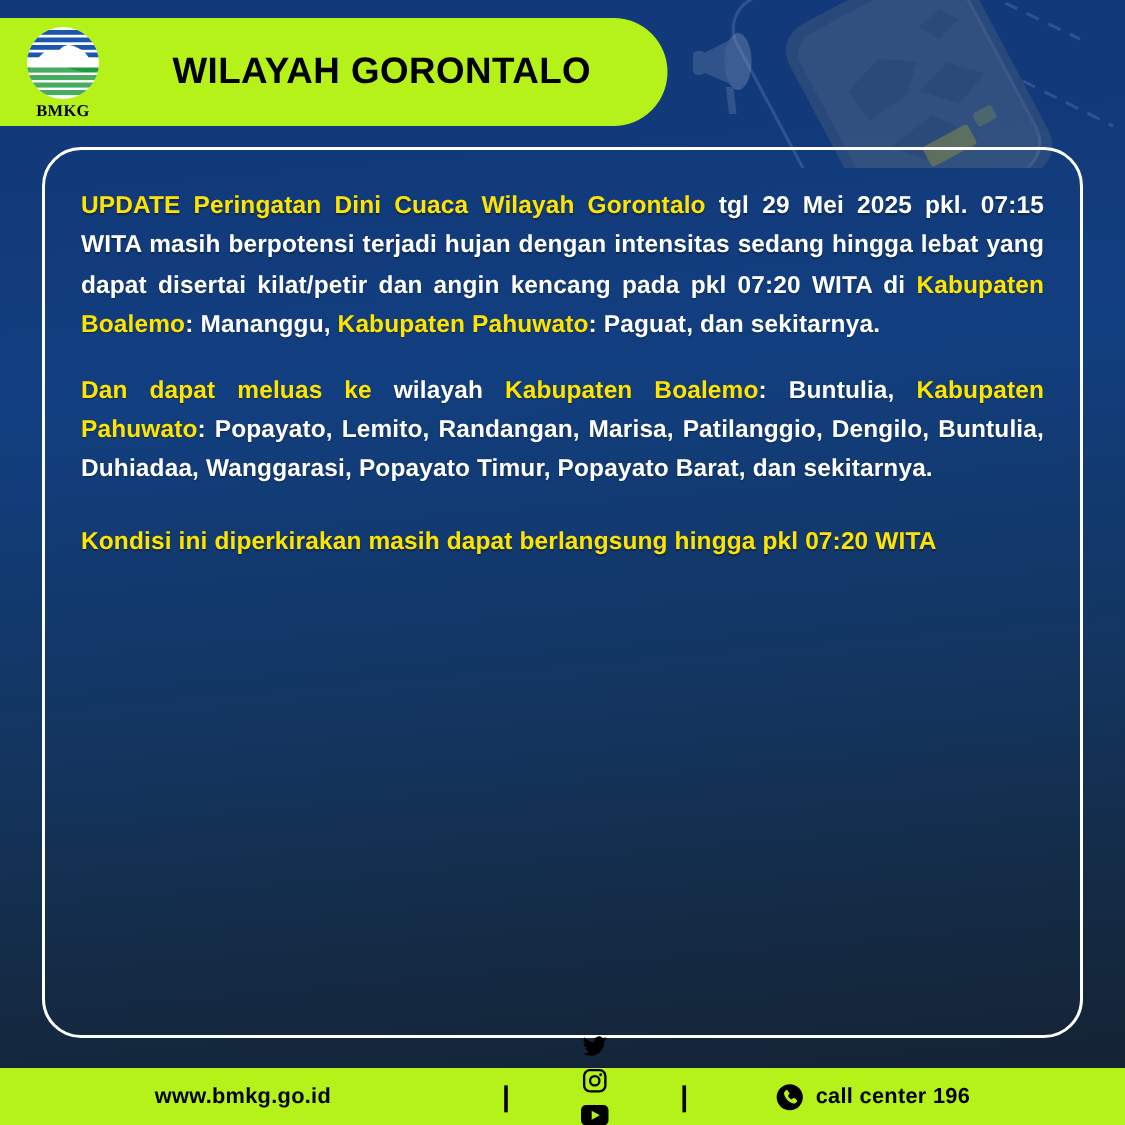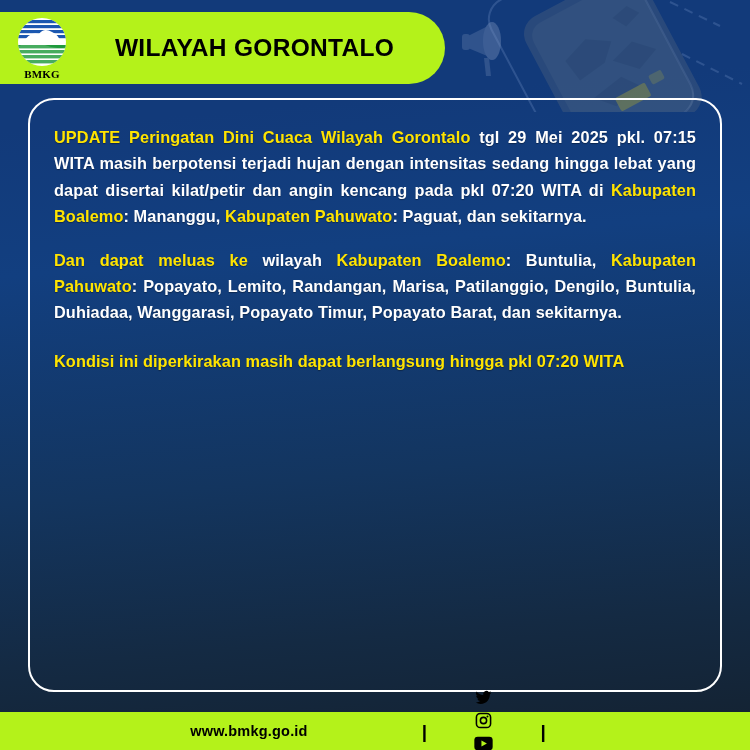--- a/index.html
+++ b/index.html
@@ -241,16 +241,23 @@
         </svg>
         <svg class="icon" width="19" height="17" viewBox="0 0 28 22">
           <rect x="0.5" y="1" width="27" height="20" rx="5" fill="#000"></rect>
           <path d="M11 6.5 L19 11 L11 15.5 Z" fill="#b4f21a"></path>
         </svg>
         <span class="label">infoBMKG</span>
       </span>
 
       <span class="f-sep">|</span>
 
+      <span class="f-call">
+        <svg class="icon" width="19" height="19" viewBox="0 0 24 24">
+          <circle cx="12" cy="12" r="11" fill="#000"></circle>
+          <path d="M8.6 6.2c.5-.4 1.2-.3 1.6.2l1.3 1.7c.3.4.3 1 0 1.4l-.7.8c-.2.2-.2.5-.1.8.5 1.1 1.4 2 2.5 2.5.3.1.6.1.8-.1l.8-.7c.4-.3.9-.3 1.3 0l1.7 1.3c.5.4.6 1.1.2 1.6l-.8 1c-.5.6-1.3.8-2 .6-4-1.1-6.9-4-8-8-.2-.7 0-1.5.6-2z" fill="#b4f21a"></path>
+        </svg>
+        <span>call center 196</span>
+      </span>
     </div>
   </div>
 
 </div>
 
 </body></html>

